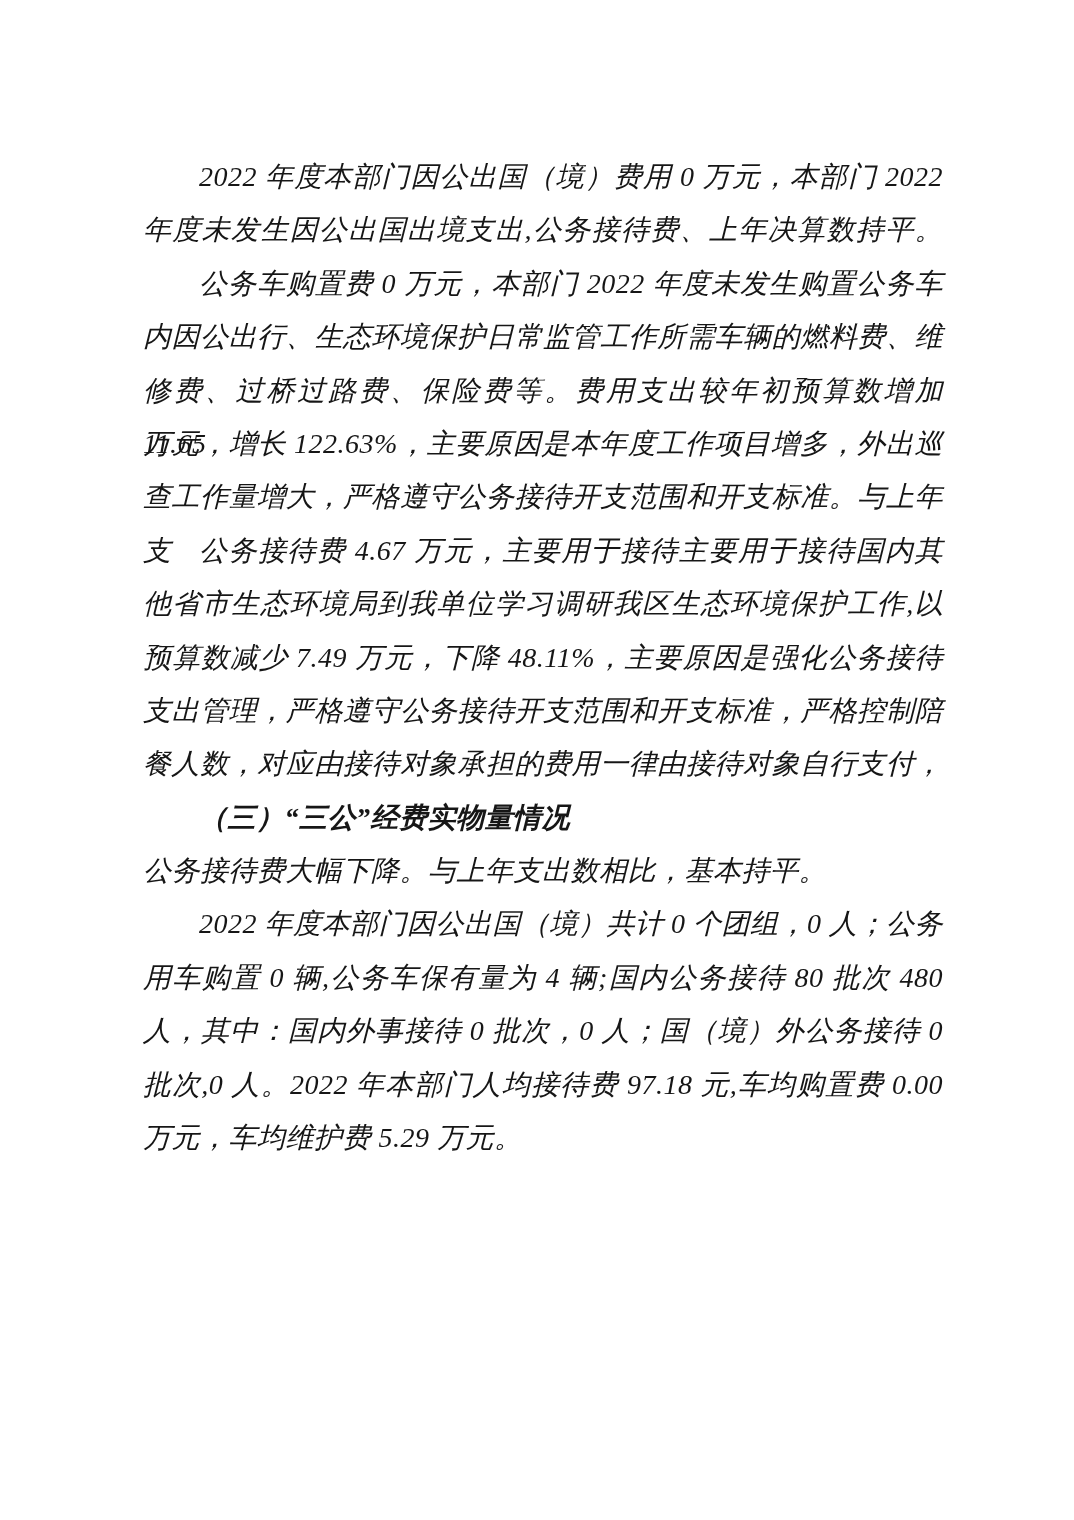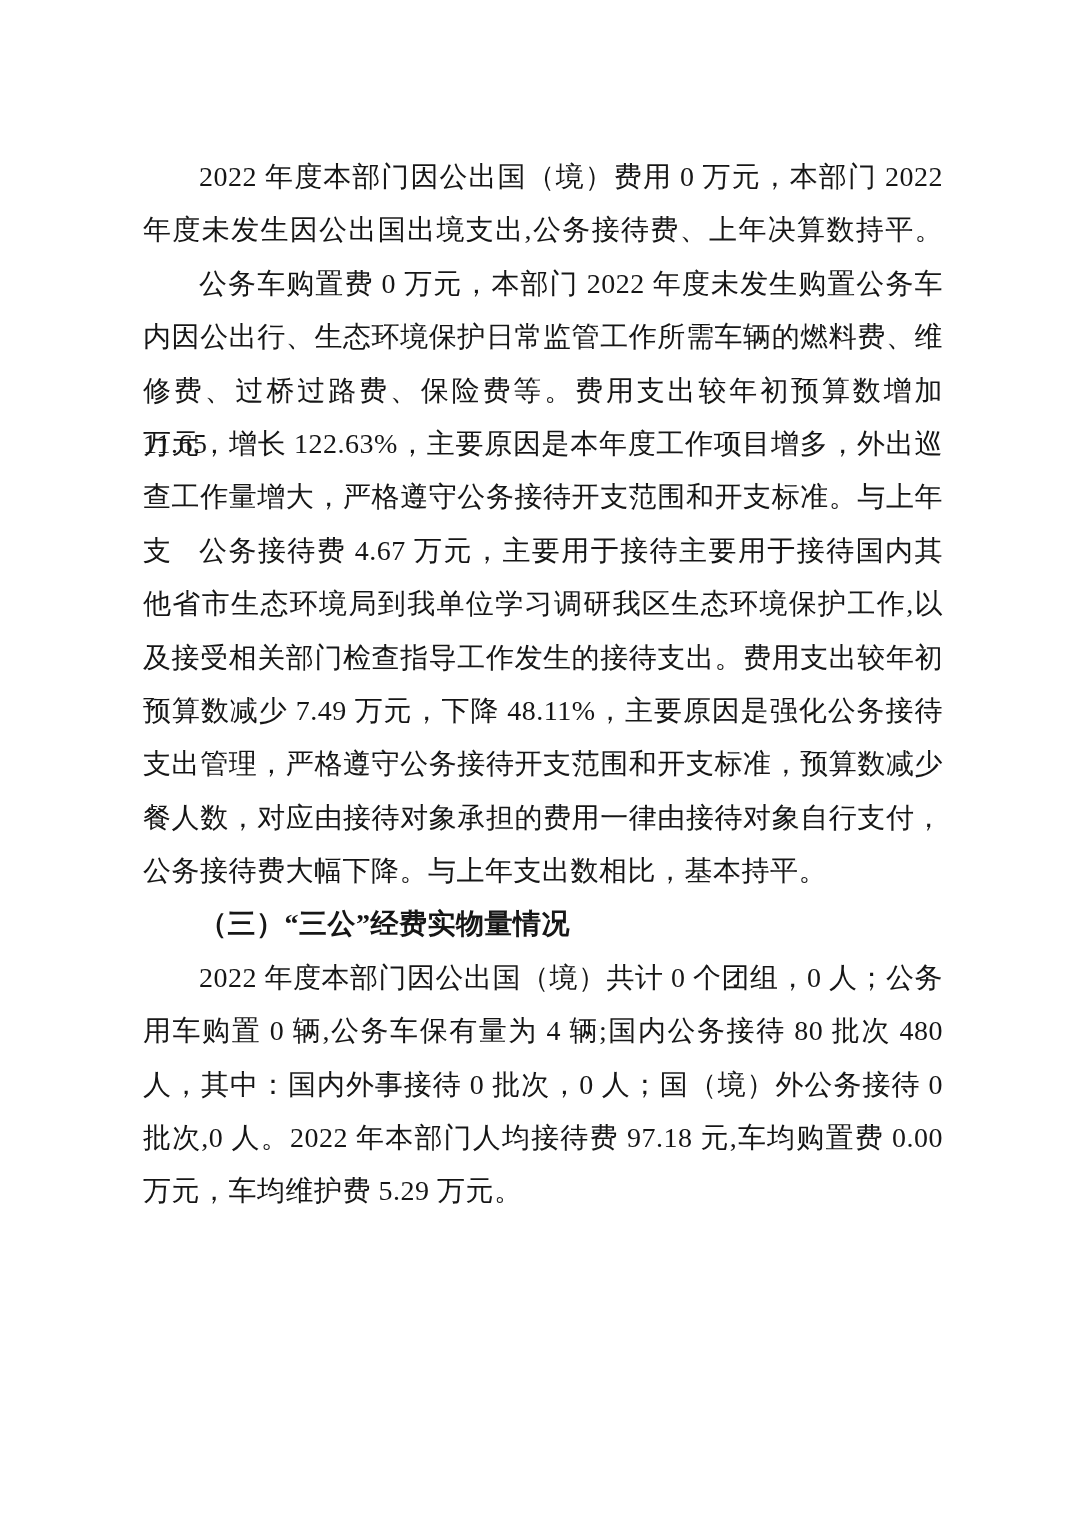--- a/index.html
+++ b/index.html
@@ -8,20 +8,21 @@
     background: #ffffff;
   }
   .page {
     position: relative;
     width: 1074px;
     height: 1248px;
     background: #ffffff;
     font-family: "Liberation Serif", "DejaVu Serif", serif;
     color: #161616;
     overflow: hidden;
+    font-style: italic;
   }
   .body-text {
     position: absolute;
     left: 143px;
     top: 150px;
     width: 800px;
   }
   .line {
     font-size: 28px;
     height: 53.4px;
@@ -59,26 +60,25 @@
   <div class="body-text">
     <div class="line indent full">2022 年度本部门因公出国（境）费用 0 万元，本部门 2022</div>
     <div class="line full">年度未发生因公出国出境支出,公务接待费、上年决算数持平。</div>
     <div class="line indent full">公务车购置费 0 万元，本部门 2022 年度未发生购置公务车</div>
     <div class="line full">内因公出行、生态环境保护日常监管工作所需车辆的燃料费、维</div>
     <div class="line full">修费、过桥过路费、保险费等。费用支出较年初预算数增加 11.65</div>
     <div class="line full">万元，增长 122.63%，主要原因是本年度工作项目增多，外出巡</div>
     <div class="line full">查工作量增大，严格遵守公务接待开支范围和开支标准。与上年支</div>
     <div class="line indent full">公务接待费 4.67 万元，主要用于接待主要用于接待国内其</div>
     <div class="line full">他省市生态环境局到我单位学习调研我区生态环境保护工作,以</div>
-    <div class="line full">及接受相关部门检查指导工作发生的接待支出。费用支出较年初</div>
     <div class="line full">预算数减少 7.49 万元，下降 48.11%，主要原因是强化公务接待</div>
-    <div class="line full">支出管理，严格遵守公务接待开支范围和开支标准，预算数减少</div>
+    <div class="line full">支出管理，严格遵守公务接待开支范围和开支标准，严格控制陪</div>
     <div class="line full">餐人数，对应由接待对象承担的费用一律由接待对象自行支付，</div>
+    <div class="line indent heading end">（三）“三公”经费实物量情况</div>
     <div class="line end">公务接待费大幅下降。与上年支出数相比，基本持平。</div>
-    <div class="line indent heading end">（三）“三公”经费实物量情况</div>
     <div class="line indent full">2022 年度本部门因公出国（境）共计 0 个团组，0 人；公务</div>
     <div class="line full">用车购置 0 辆,公务车保有量为 4 辆;国内公务接待 80 批次 480</div>
     <div class="line full">人，其中：国内外事接待 0 批次，0 人；国（境）外公务接待 0</div>
     <div class="line full">批次,0 人。2022 年本部门人均接待费 97.18 元,车均购置费 0.00</div>
     <div class="line end">万元，车均维护费 5.29 万元。</div>
   </div>
 
   <div class="footer">- 11 -</div>
 </div>
 

